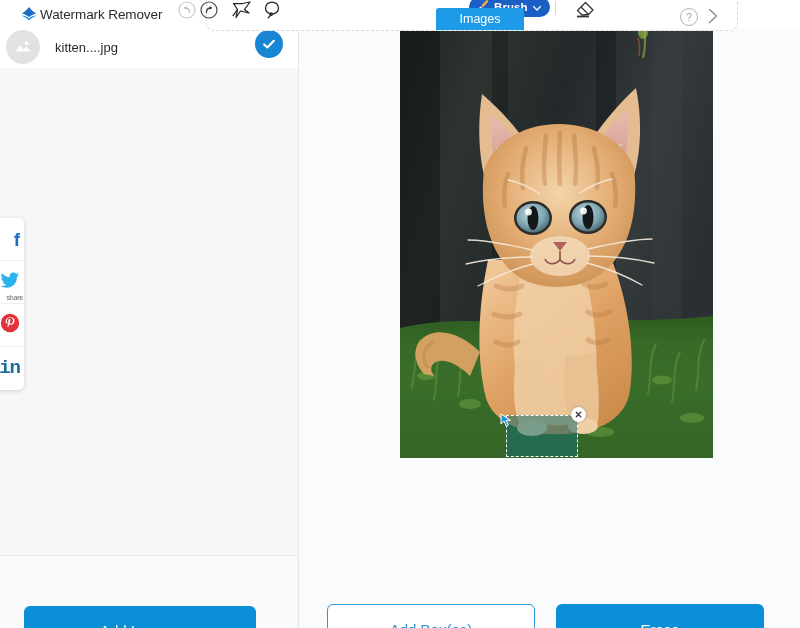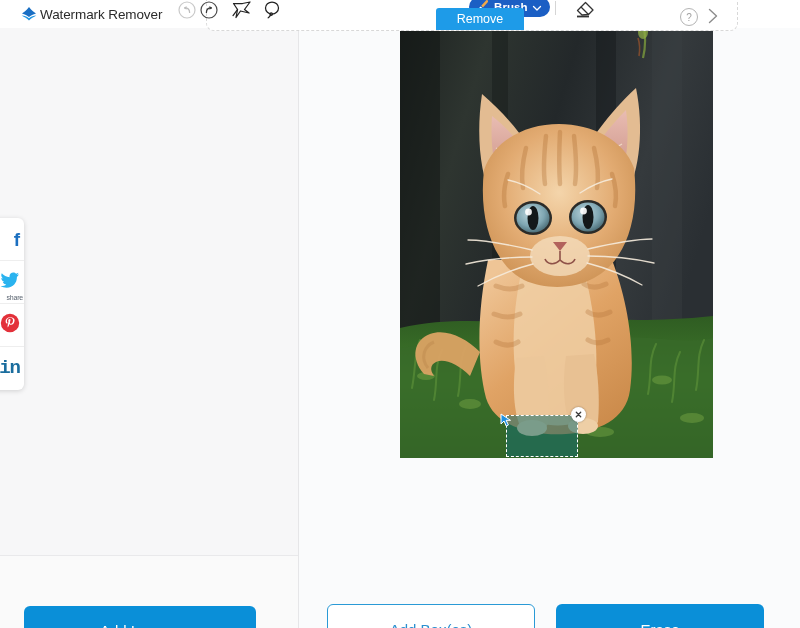--- a/index.html
+++ b/index.html
@@ -293,38 +293,52 @@
           <svg width="24" height="22" viewBox="0 0 24 22">
             <path d="M12.5 3.5 L20 11 L15.5 15.5 L8 8 Z" fill="none" stroke="#333" stroke-width="1.3" stroke-linejoin="round"></path>
             <path d="M8 8 L4.5 11.5 L9 16 L15.5 15.5" fill="none" stroke="#333" stroke-width="1.3" stroke-linejoin="round"></path>
             <rect x="4" y="16.6" width="12" height="1.8" fill="#333"></rect>
           </svg>
         </span>
       </div>
     </div>
 
     <div class="remove-btn">
-      <span>Remove</span>
+      <span>Images</span>
     </div>
 
     <div class="help-icon">
       <span>?</span>
     </div>
 
     <div class="next-arrow">
       <span>
         <svg width="18" height="18" viewBox="0 0 18 18">
           <path d="M5.5 2.5 L12.5 9 L5.5 15.5" fill="none" stroke="#8c8c8c" stroke-width="1.4" stroke-linecap="round" stroke-linejoin="round"></path>
         </svg>
       </span>
     </div>
   </div>
 
   <div class="sidebar">
 
+    <div class="file-item">
+      <span class="thumb">
+        <svg width="20" height="20" viewBox="0 0 20 20">
+          <path d="M2.5 14.5 L7 8 L10.5 12.5 L13 9.5 L17.5 14.5 Z" fill="#ffffff"></path>
+          <circle cx="13.6" cy="6.2" r="1.9" fill="#ffffff"></circle>
+        </svg>
+      </span>
+      <span class="file-name">kitten....jpg</span>
+      <span class="check-badge">
+        <svg width="16" height="16" viewBox="0 0 16 16">
+          <path d="M3.2 8.4 L6.4 11.4 L12.8 4.8" fill="none" stroke="#ffffff" stroke-width="2.1" stroke-linecap="round" stroke-linejoin="round"></path>
+        </svg>
+      </span>
+    </div>
 
     <div class="sidebar-sep"></div>
 
     <div class="sidebar-footer">
       <div class="add-images-btn">
         <span>Add Images</span>
       </div>
     </div>
   </div>
 

